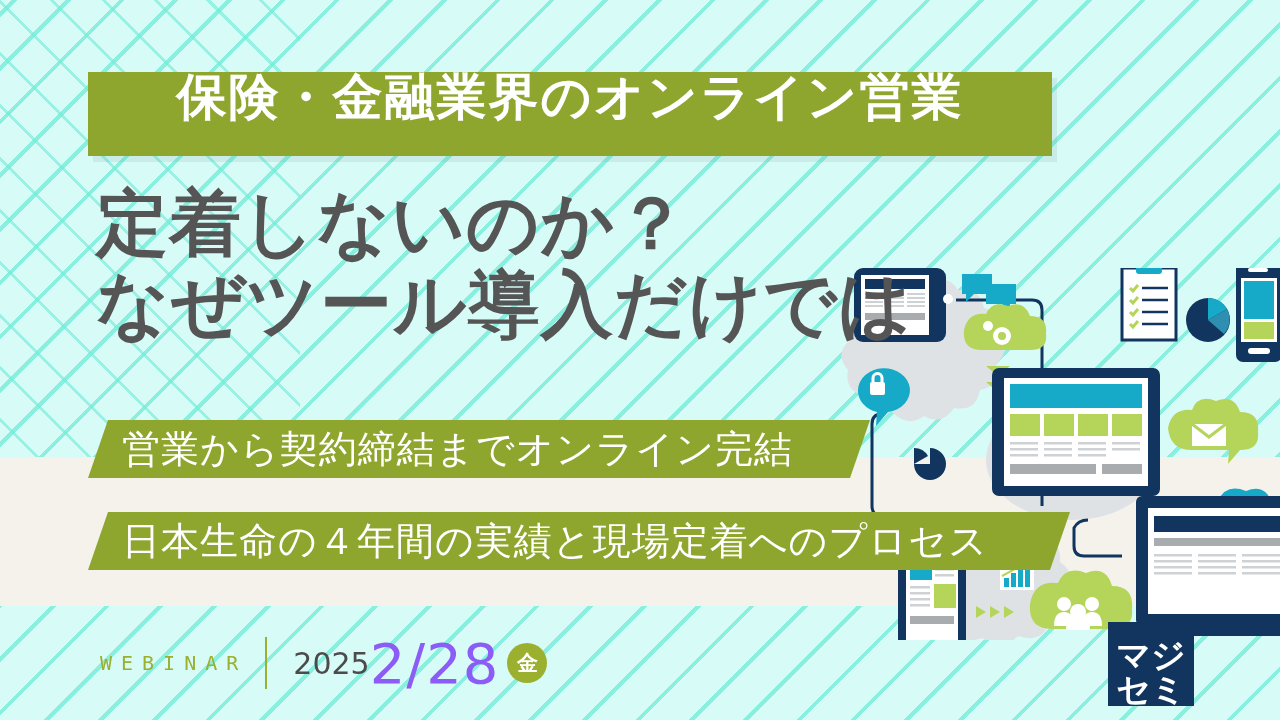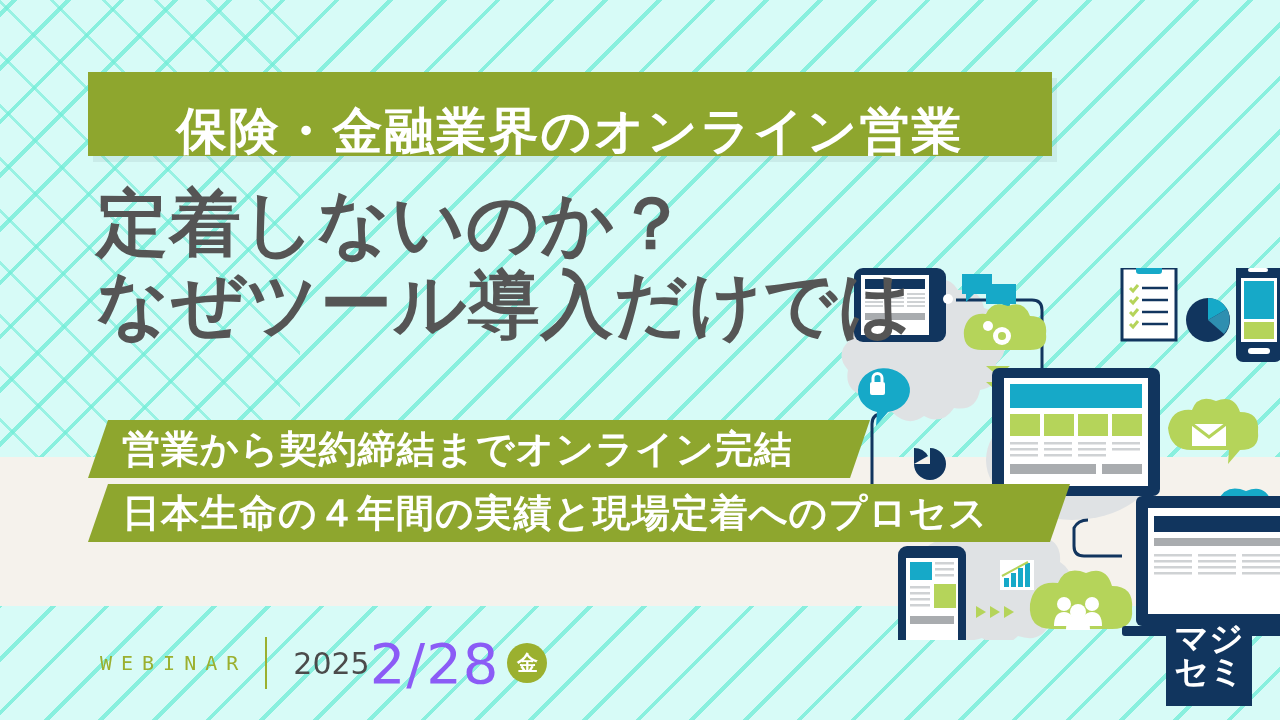--- a/index.html
+++ b/index.html
@@ -33,21 +33,21 @@
   .bg-cream{
     position:absolute;left:0;top:457px;width:1280px;height:149px;
     background:#f5f2ec;
   }
 
   
   .header-bar{
     position:absolute;left:88px;top:72px;width:964px;height:84px;
     background:#8ea62e;
     box-shadow:5px 6px 0 rgba(120,150,150,.14);
-    display:flex;align-items:flex-end;justify-content:center;
+    display:flex;align-items:flex-start;justify-content:center;
   }
   .header-bar .txt{
     color:#ffffff;font-size:50px;font-weight:700;letter-spacing:2px;
     white-space:nowrap;line-height:1;
     font-family:"DejaVu Sans","Liberation Sans",sans-serif;
   }
 
   
   .title-wrap{
     position:absolute;left:96px;top:183px;width:790px;
@@ -58,31 +58,31 @@
     font-family:"DejaVu Sans","Liberation Sans",sans-serif;
   }
 
   
   .ribbon{
     position:absolute;height:58px;background:#8ea62e;
     display:flex;align-items:center;
     box-shadow:4px 4px 0 rgba(120,150,150,.10);
   }
   .ribbon .rtxt{
-    color:#ffffff;font-weight:700;white-space:nowrap;line-height:1;
+    color:#ffffff;font-weight:400;white-space:nowrap;line-height:1;
     font-family:"DejaVu Sans","Liberation Sans",sans-serif;
   }
   #ribbon1{
     left:88px;top:420px;width:782px;
     clip-path:polygon(20px 0,100% 0,calc(100% - 20px) 100%,0 100%);
     padding-left:34px;box-sizing:border-box;
   }
   #ribbon1 .rtxt{font-size:38px;letter-spacing:1px;}
   #ribbon2{
-    left:88px;top:484px;width:982px;
+    left:88px;top:512px;width:982px;
     clip-path:polygon(20px 0,100% 0,calc(100% - 20px) 100%,0 100%);
     padding-left:34px;box-sizing:border-box;
   }
   #ribbon2 .rtxt{font-size:38px;letter-spacing:1px;}
 
   
   .footer{
     position:absolute;left:100px;top:632px;height:62px;
     display:flex;align-items:center;
   }
@@ -101,22 +101,22 @@
     width:40px;height:40px;border-radius:50%;background:#9bb02f;
     display:flex;align-items:center;justify-content:center;
     margin:0 6px 0 8px;
   }
   .daybadge span{color:#fff;font-size:21px;font-weight:700;line-height:1;}
   .timetxt{color:#4b4b4b;font-size:31px;letter-spacing:0px;
         font-family:"DejaVu Sans","Liberation Sans",sans-serif;}
 
   
   .logo{
-    position:absolute;left:1166px;top:622px;width:86px;height:84px;
-    background:#11355e;display:flex;align-items:flex-start;justify-content:center;
+    position:absolute;left:1108px;top:622px;width:86px;height:84px;
+    background:#11355e;display:flex;align-items:flex-end;justify-content:center;
   }
   .logo .lg{
     color:#fff;font-size:34px;font-weight:700;line-height:.98;
     text-align:center;letter-spacing:0px;
     font-family:"DejaVu Sans","Liberation Sans",sans-serif;
   }
 
   
   .illus{position:absolute;left:836px;top:268px;width:444px;height:372px;}
   .illus svg{display:block;}

